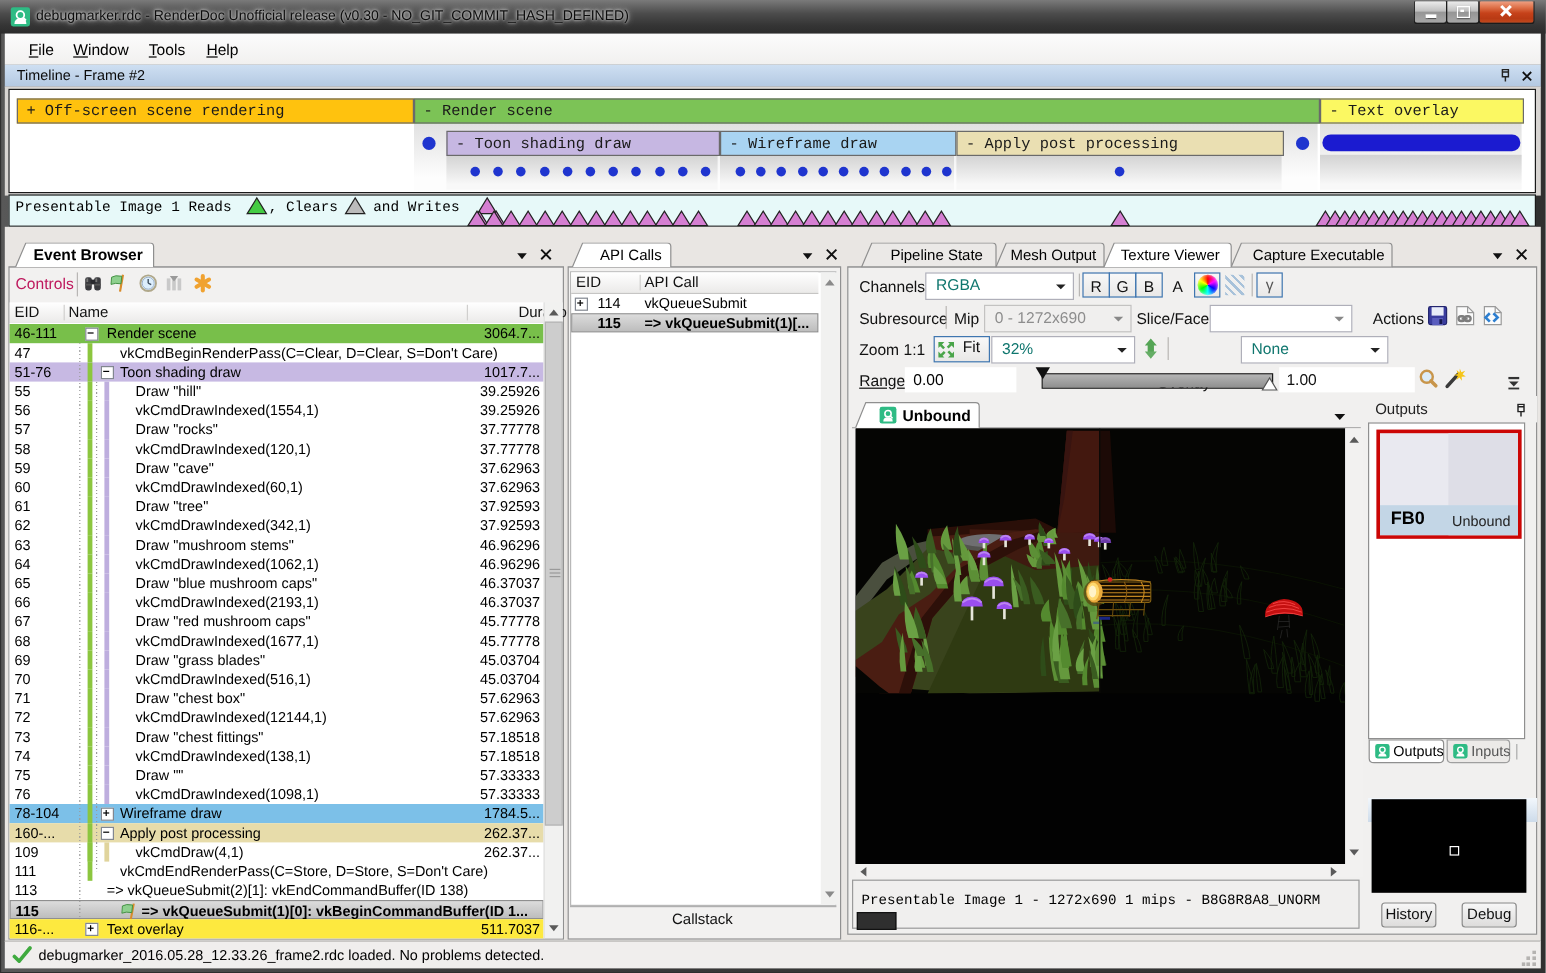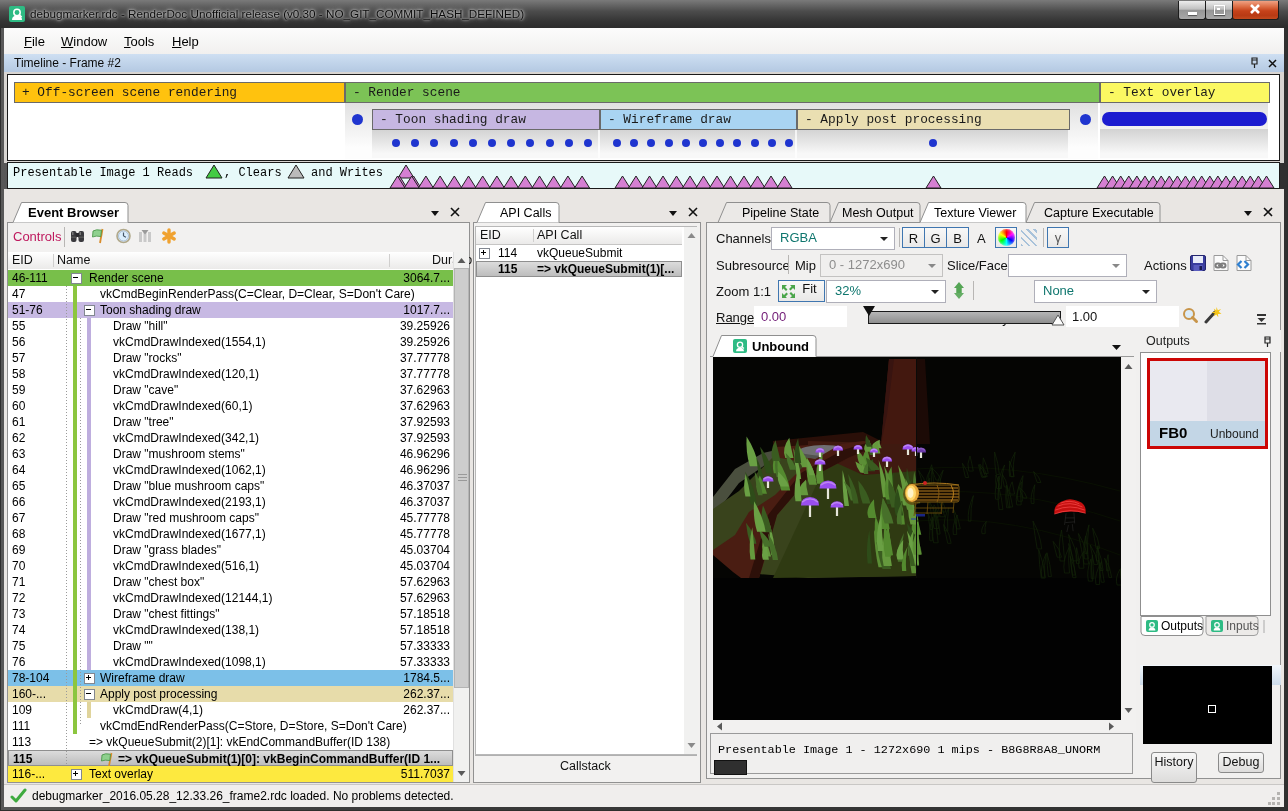--- a/index.html
+++ b/index.html
@@ -590,21 +590,21 @@
 <div class="ddown" style="left:826px;top:280px;width:118px;height:21px;"><span style="margin-left:8px;">32%</span><div class="ddarr"></div></div>
 <svg class="abs" style="left:952px;top:281px;" width="14" height="19">
       <path d="M7 1 L12 7 H9.5 V12 H4.5 V7 H2 Z" fill="#55a555"></path>
       <path d="M7 18 L12 12 H9.5 V7 H4.5 V12 H2 Z" fill="#55a555" opacity="0.9"></path>
     </svg>
 <div class="sep" style="left:973px;top:281px;height:19px;"></div>
 <div class="lbl" style="left:964px;top:284px;margin-top:27px;">Overlay</div>
 <div class="ddown" style="left:1034px;top:280px;width:121px;height:21px;"><span style="margin-left:8px;">None</span><div class="ddarr"></div></div>
 
 <div class="lbl" style="left:716px;top:310px;text-decoration:underline;">Range</div>
-<div class="abs" style="left:754px;top:306px;width:93px;height:21px;background:#fff;font-size:13px;color:#701a75;line-height:21px;"><span style="margin-left:7px;">0.00</span></div>
+<div class="abs" style="left:754px;top:306px;width:93px;height:21px;background:#fff;font-size:13px;color:#000000;line-height:21px;"><span style="margin-left:7px;">0.00</span></div>
 <div class="abs" style="left:868px;top:311px;width:193px;height:13px;background:linear-gradient(#b5b5b5,#8f8f8f);border:1px solid #1a1a1a;box-sizing:border-box;"></div>
 <svg class="abs" style="left:862px;top:305px;" width="14" height="12">
       <path d="M1 1 H13 L7 11 Z" fill="#111"></path>
     </svg>
 <svg class="abs" style="left:1051px;top:314px;" width="14" height="12">
       <path d="M7 1 L13 11 H1 Z" fill="#fdfdfd" stroke="#555"></path>
     </svg>
 <div class="abs" style="left:1066px;top:306px;width:113px;height:21px;background:#fff;font-size:13px;color:#111;line-height:21px;"><span style="margin-left:6px;">1.00</span></div>
 <svg class="abs" style="left:1182px;top:307px;" width="40" height="17">
  <g>
@@ -949,21 +949,21 @@
 
 <div class="abs" style="left:1140px;top:643px;width:141px;height:20px;background:linear-gradient(#f2f7fc,#cddbea);margin-top:22px;">
  <div class="abs" style="left:6px;top:3px;font-size:12.5px;color:#1a2a3a;">Pixel Context</div>
  <svg class="abs" style="left:121px;top:4px;" width="14" height="13">
         <path d="M4 1 H9 V7 H4 Z M4 3 H9 M6.5 7 V11" stroke="#222" stroke-width="1.2" fill="none"></path>
       </svg>
 </div>
 <div class="abs" style="left:1143px;top:666px;width:129px;height:78px;background:#000;">
  <div class="abs" style="left:65px;top:39px;width:8px;height:8px;border:1.5px solid #fff;box-sizing:border-box;"></div>
 </div>
-<div class="abs" style="left:1151px;top:752px;width:46px;height:31px;background:linear-gradient(#f7f7f7,#dddcdb);border:1px solid #8a8a8a;border-radius:3px;box-sizing:border-box;font-size:12.5px;color:#111;text-align:center;line-height:19px;">History</div>
+<div class="abs" style="left:1151px;top:752px;width:46px;height:21px;background:linear-gradient(#f7f7f7,#dddcdb);border:1px solid #8a8a8a;border-radius:3px;box-sizing:border-box;font-size:12.5px;color:#111;text-align:center;line-height:19px;">History</div>
 <div class="abs" style="left:1218px;top:752px;width:46px;height:21px;background:linear-gradient(#f7f7f7,#dddcdb);border:1px solid #8a8a8a;border-radius:3px;box-sizing:border-box;font-size:12.5px;color:#111;text-align:center;line-height:19px;">Debug</div>
 
 <div class="abs" style="left:4px;top:784px;width:1280px;height:22px;background:#f0eeed;border-top:1px solid #c9c7c5;">
  <svg class="abs" style="left:6px;top:3px;" width="17" height="16">
         <path d="M2 9 L6 13 L15 2" stroke="#3faa3f" stroke-width="3" fill="none" stroke-linecap="round" stroke-linejoin="round"></path>
       </svg>
  <div class="abs" style="left:28px;top:4px;font-size:12px;color:#000;">debugmarker_2016.05.28_12.33.26_frame2.rdc loaded. No problems detected.</div>
  <svg class="abs" style="left:1264px;top:7px;" width="13" height="13">
         <g fill="#b5b3b1">
           <rect x="9" y="0" width="3" height="3"></rect>

